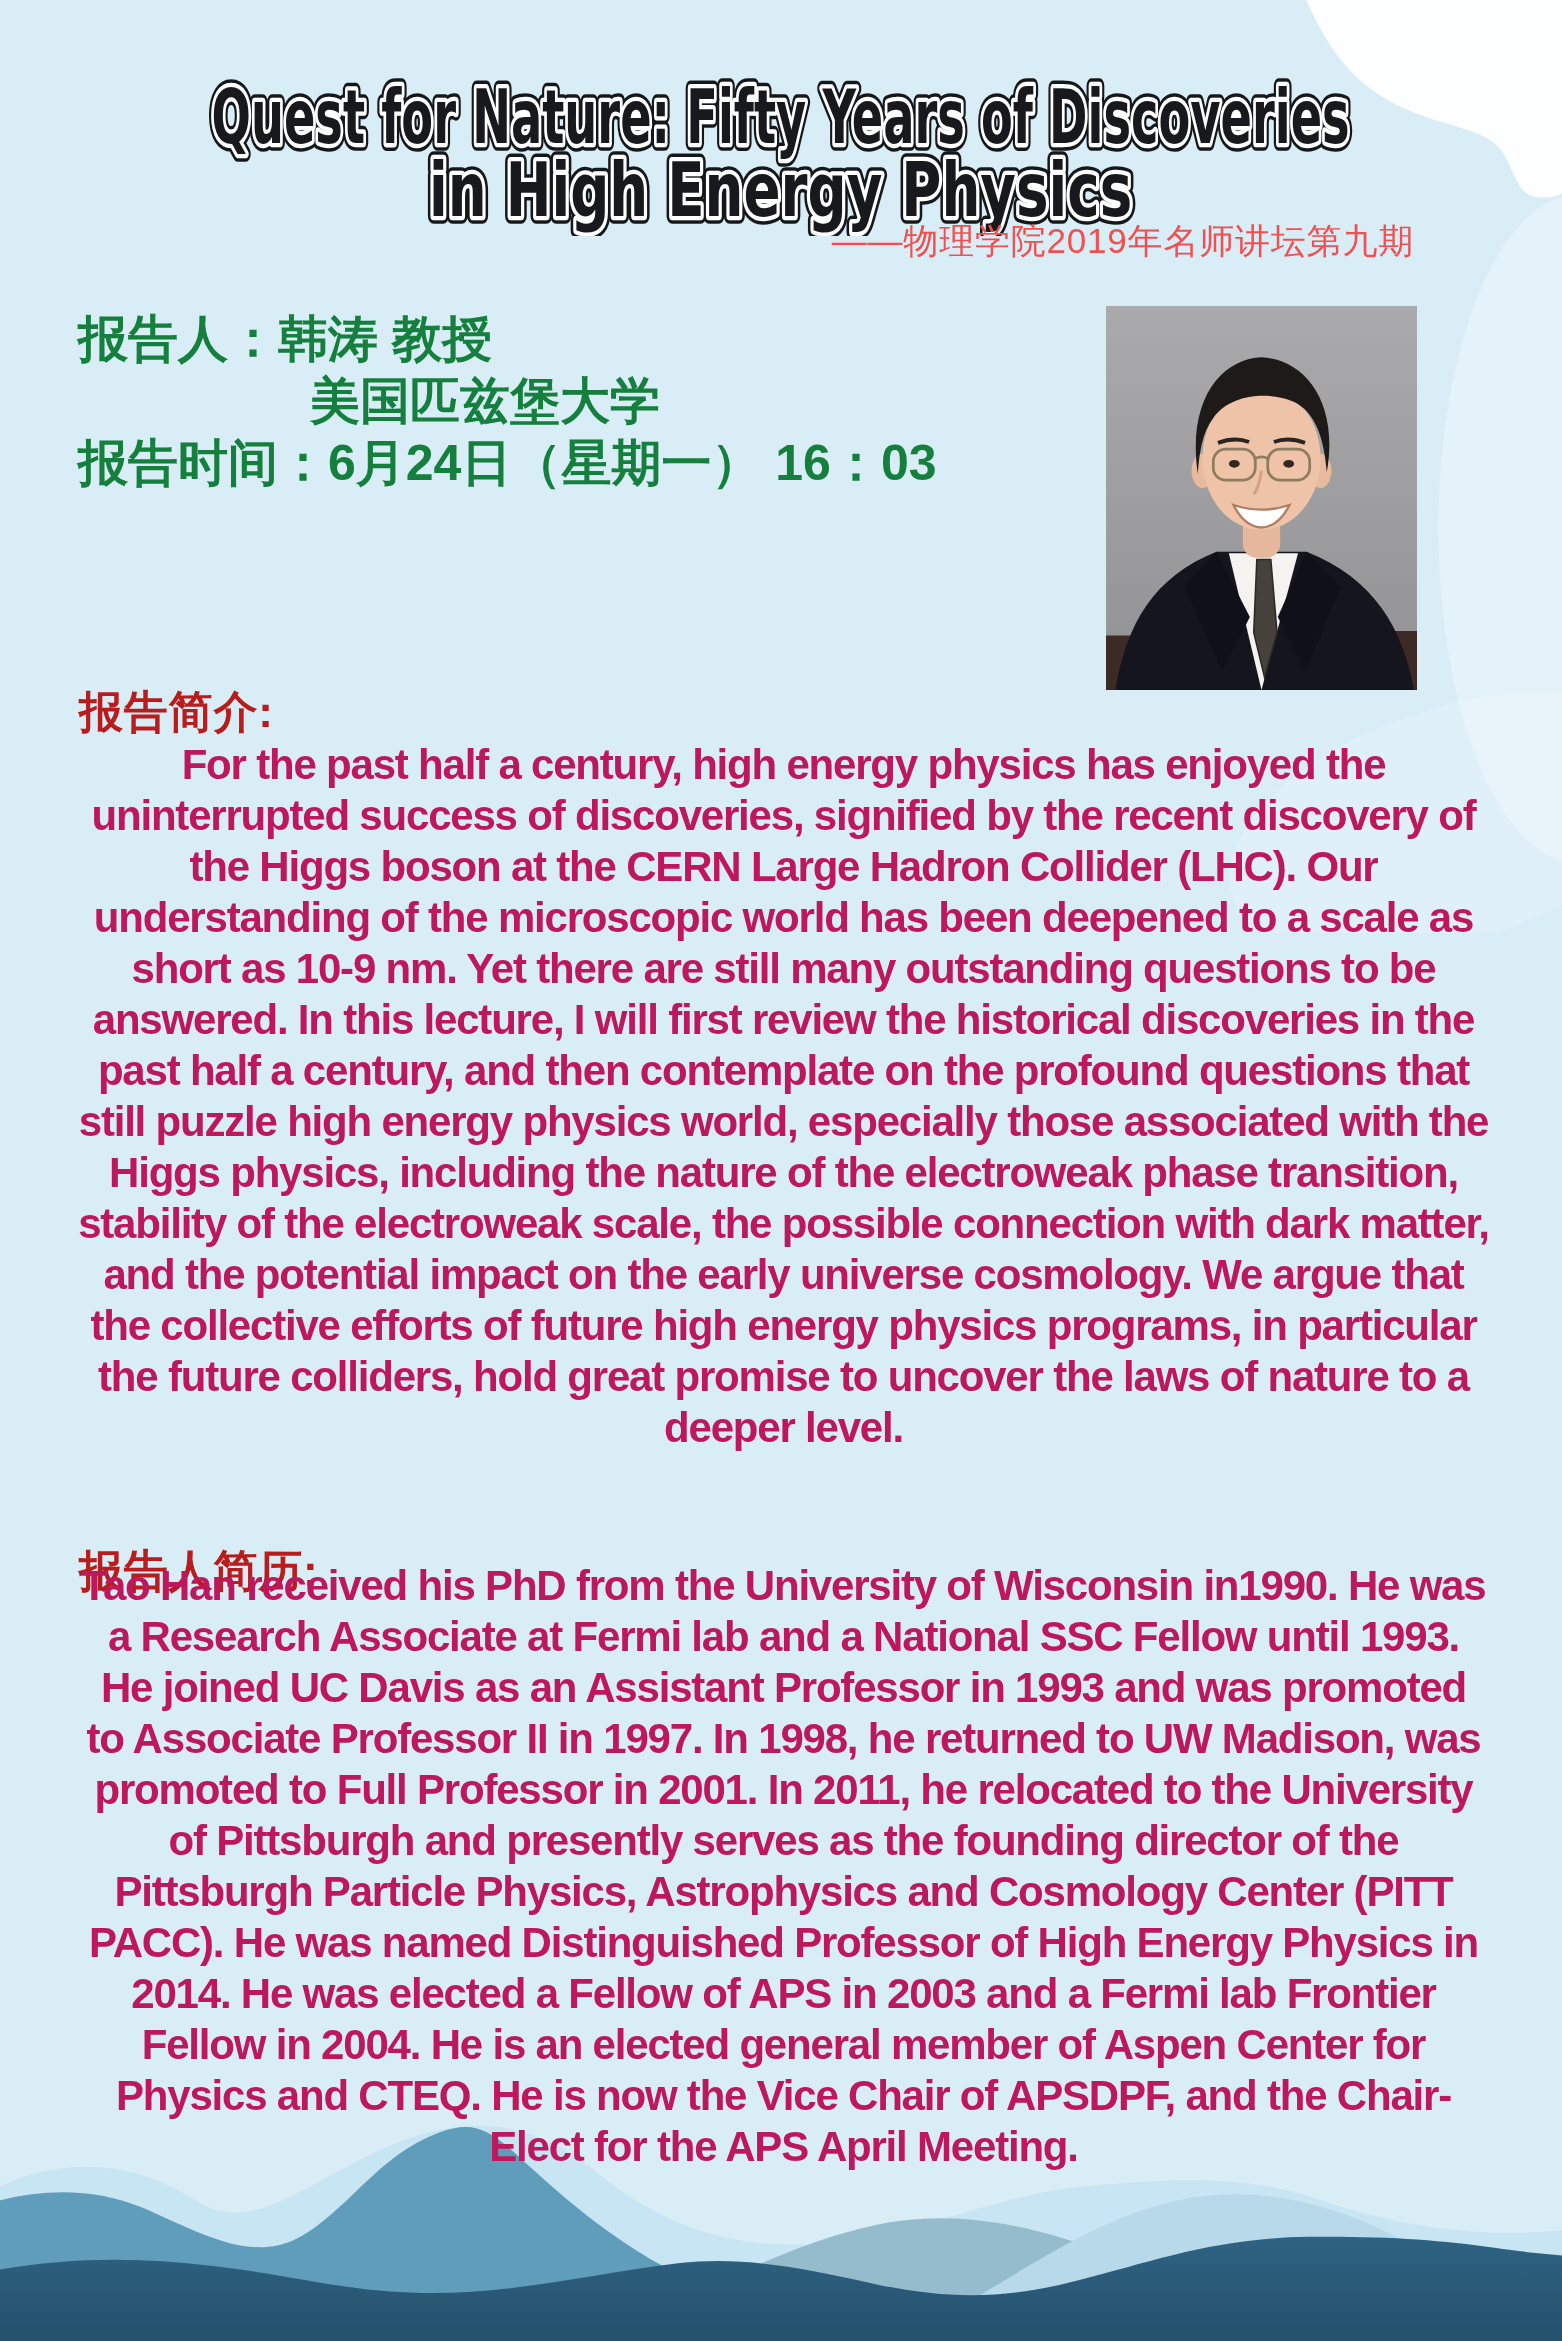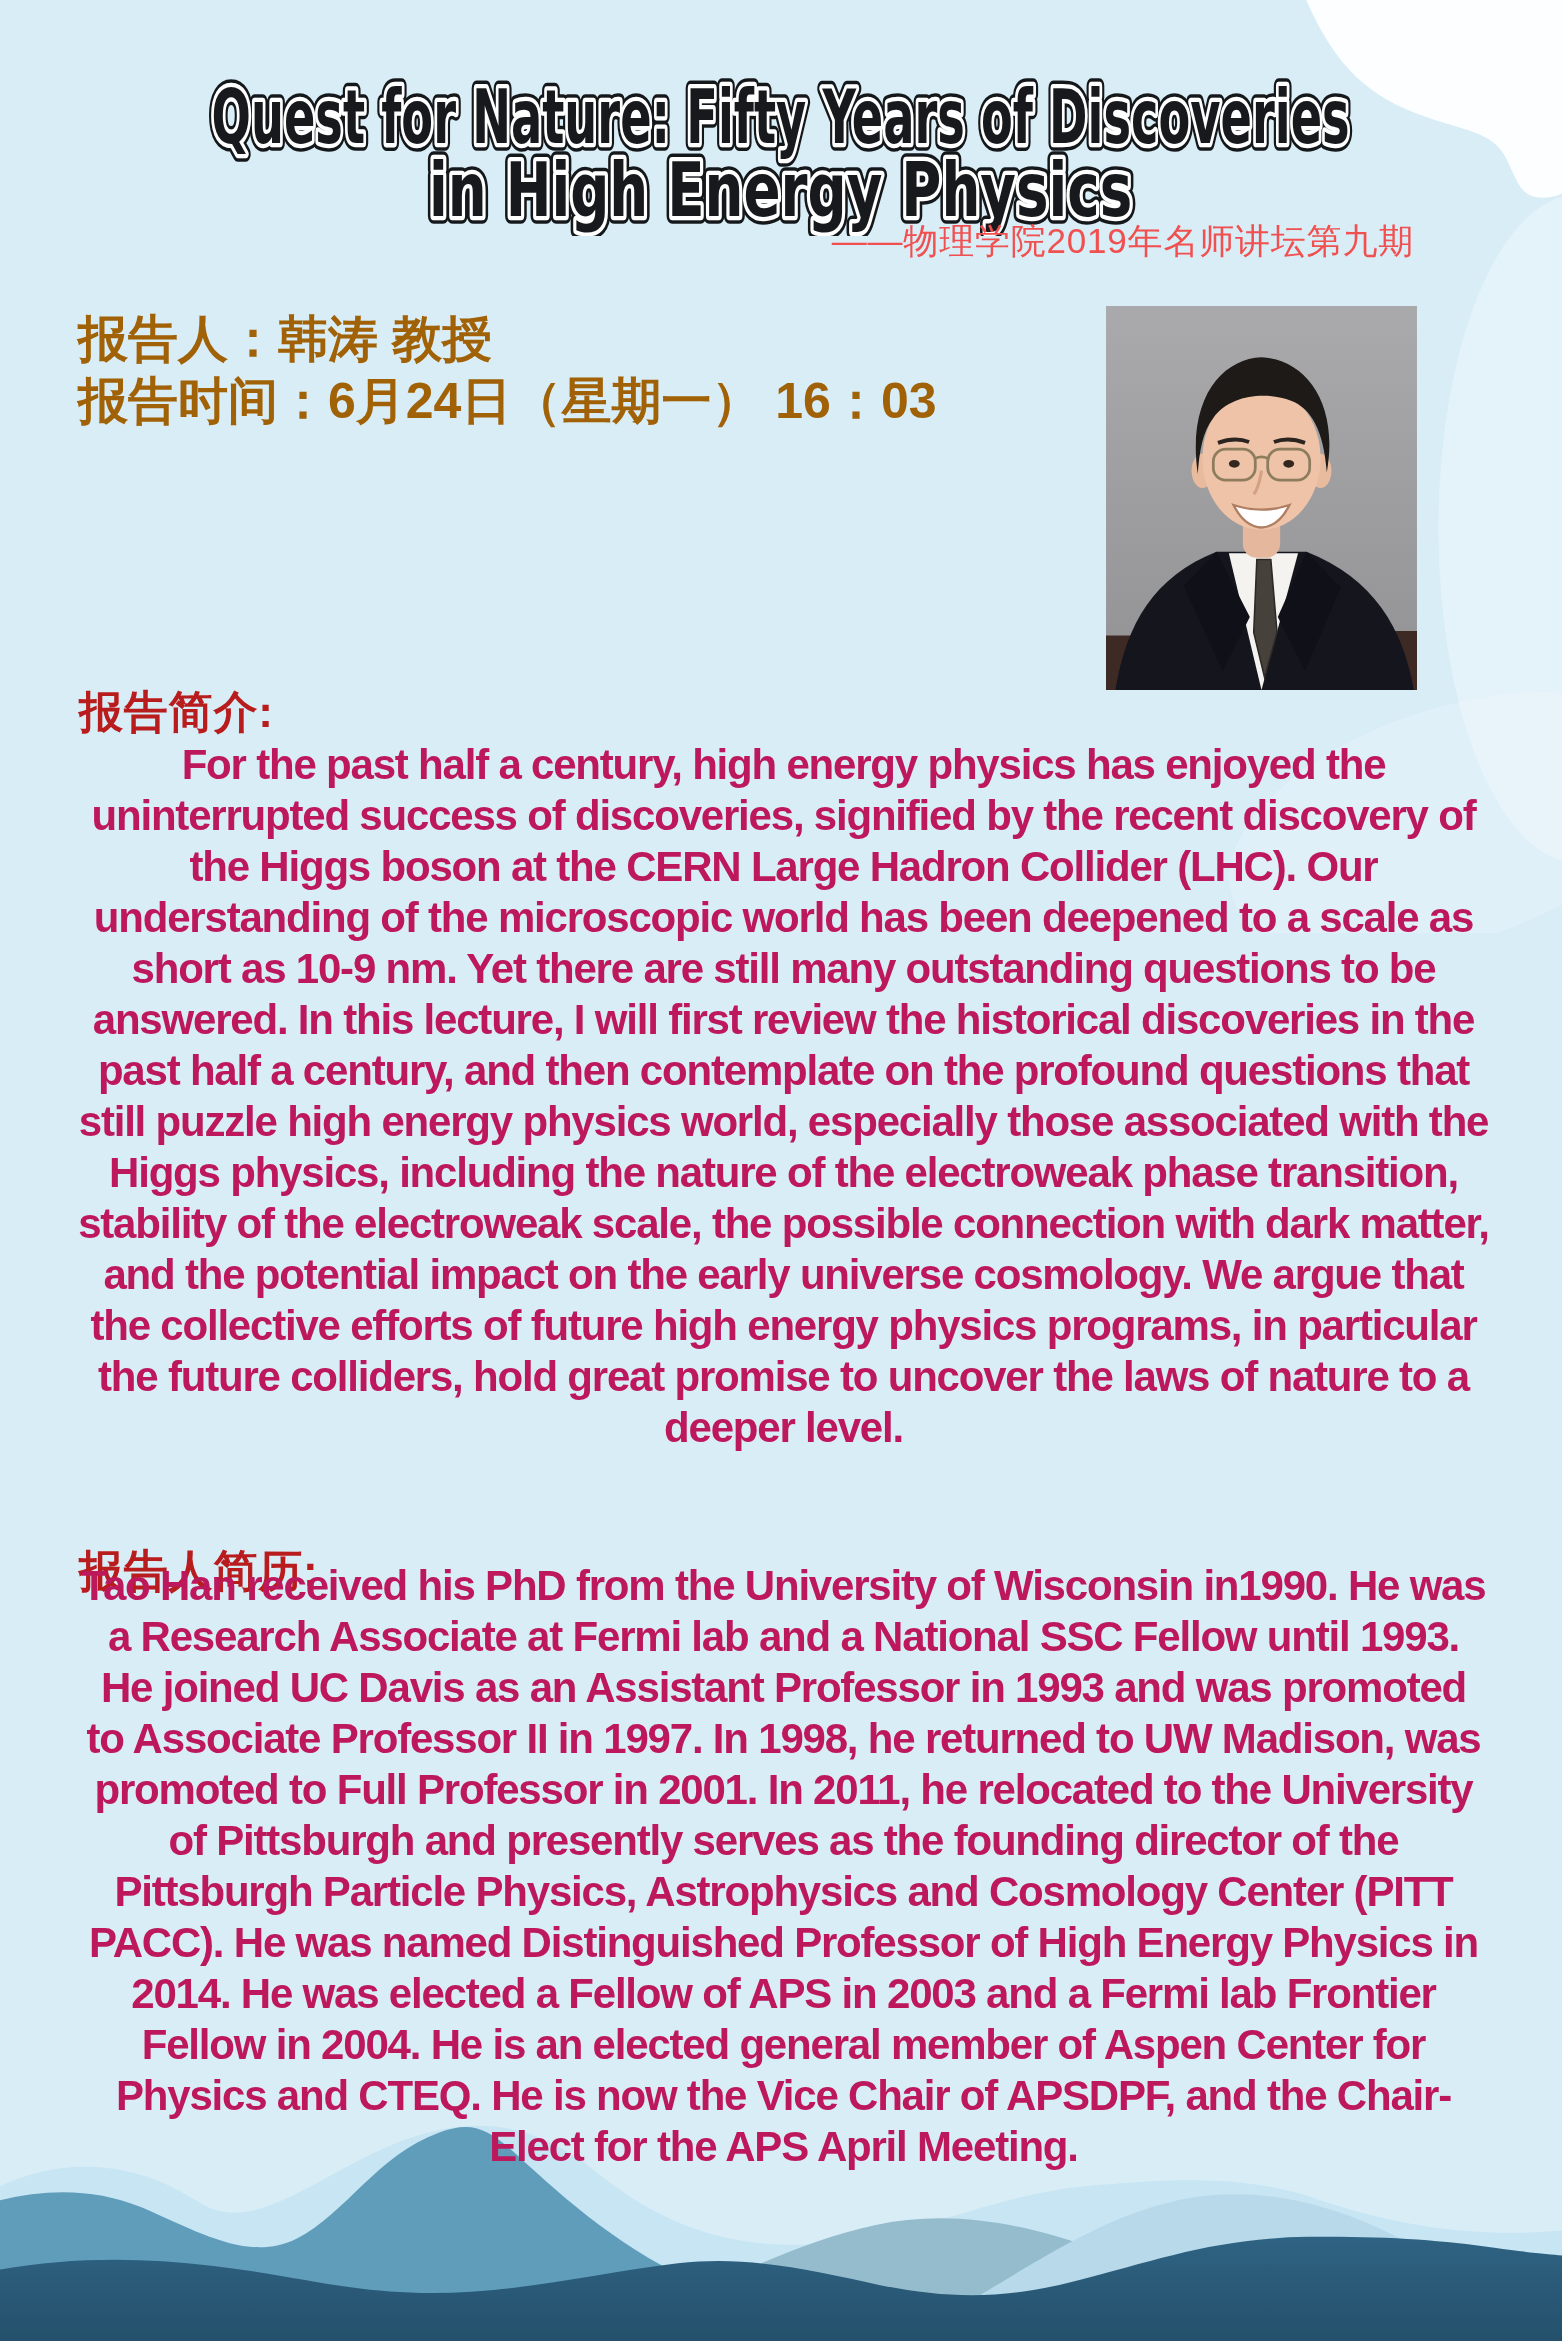--- a/index.html
+++ b/index.html
@@ -17,21 +17,21 @@
   .t-dark{fill:#15181b;stroke:#15181b;stroke-width:20px;stroke-linejoin:round;}
   .t-white{fill:#ffffff;stroke:#ffffff;stroke-width:11px;stroke-linejoin:round;}
   .t-fill{fill:#17191c;}
   .subtitle{
     top:218px;right:148px;z-index:3;
     font-size:35px;font-weight:normal;color:#f15050;letter-spacing:0.8px;
     font-family:"Liberation Sans","DejaVu Sans",sans-serif;
   }
   .info-block{
     left:78px;top:308px;width:902px;z-index:3;
-    font-size:50px;font-weight:bold;color:#a16207;line-height:62px;
+    font-size:50px;font-weight:bold;color:#15803d;line-height:62px;
   }
   .info-affiliation{text-indent:232px;}
   .photo-frame{left:1106px;top:306px;width:311px;height:384px;z-index:3;}
   .section-heading{
     z-index:3;font-size:44px;font-weight:bold;color:#b91c1c;letter-spacing:0.8px;
   }
   #abstract-heading{left:79px;top:683px;}
   #bio-heading{left:79px;top:1501px;margin-top:41px;}
   .body-paragraph{
     left:78px;width:1411px;z-index:3;
@@ -60,20 +60,21 @@
     <text class="t-dark" x="1004" y="234" textLength="905" lengthAdjust="spacingAndGlyphs">in High Energy Physics</text>
     <text class="t-white" x="1004" y="234" textLength="905" lengthAdjust="spacingAndGlyphs">in High Energy Physics</text>
     <text class="t-fill" x="1004" y="234" textLength="905" lengthAdjust="spacingAndGlyphs">in High Energy Physics</text>
   </g>
 </svg>
 
 <div class="layer subtitle">——物理学院2019年名师讲坛第九期</div>
 
 <div class="layer info-block">
   <div>报告人：韩涛 教授</div>
+  <div class="info-affiliation">美国匹兹堡大学</div>
   <div>报告时间：6月24日（星期一） 16：03</div>
 </div>
 
 <svg class="layer photo-frame" viewBox="0 0 400 494">
   <defs>
     <linearGradient id="pbg" x1="0" y1="0" x2="0" y2="1">
       <stop offset="0" stop-color="#aaaaac"></stop>
         <stop offset="1" stop-color="#929295"></stop>
     </linearGradient>
   </defs>

